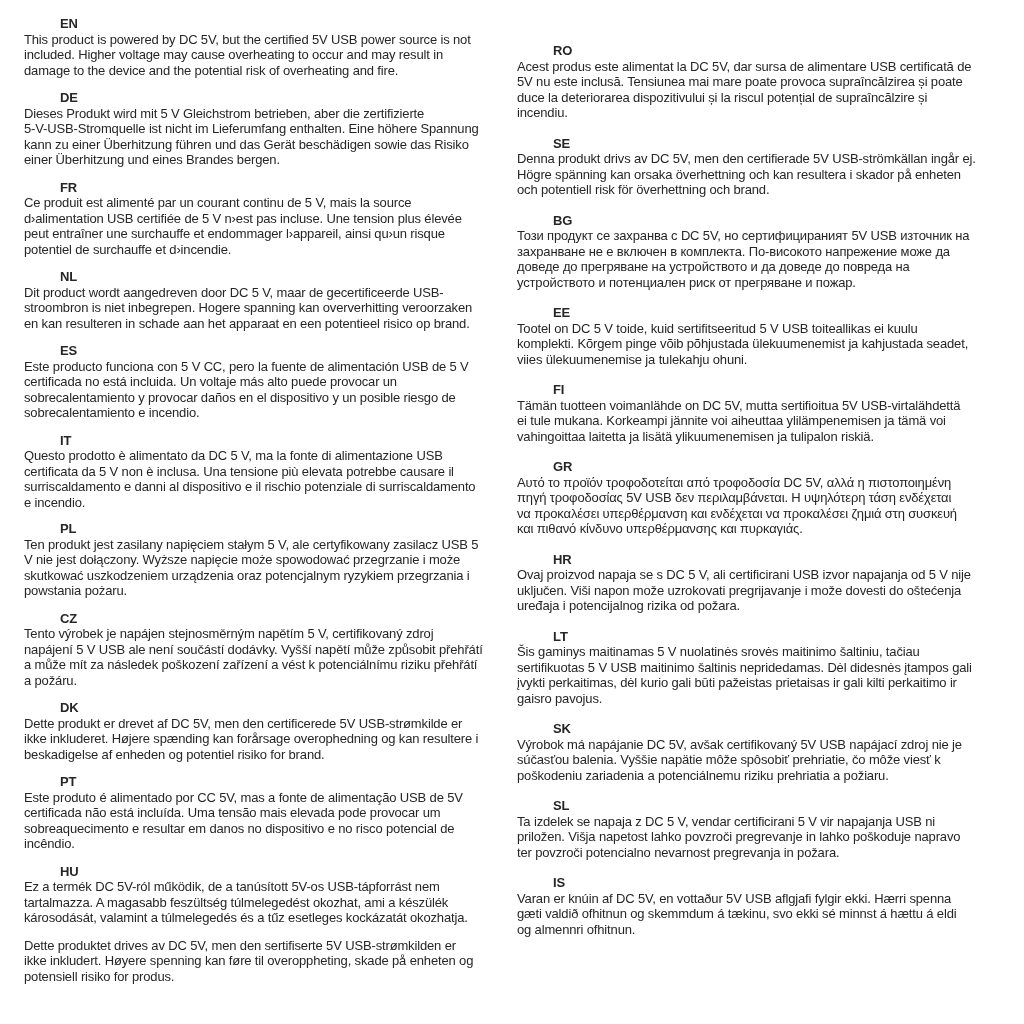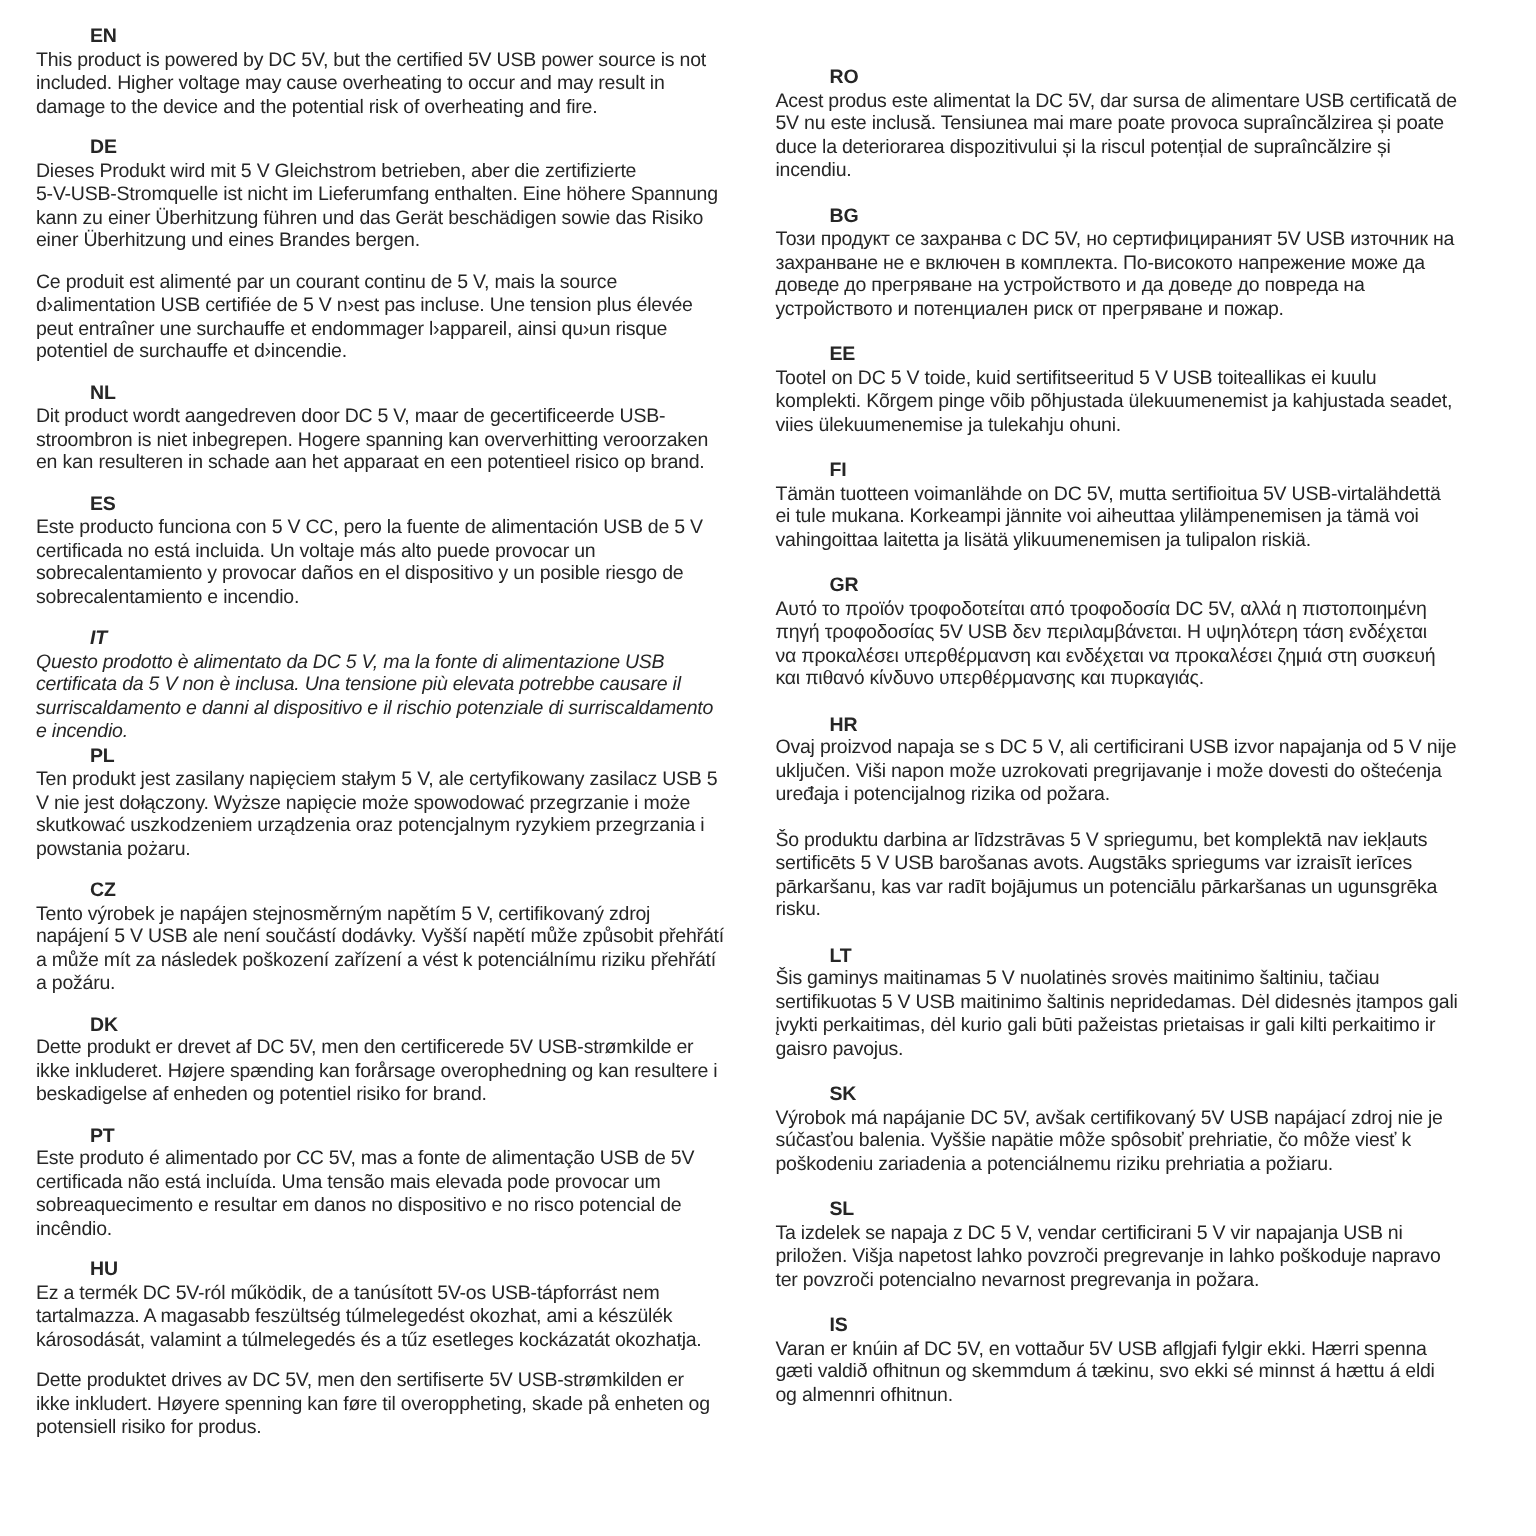--- a/index.html
+++ b/index.html
@@ -14,21 +14,21 @@
   }
   .page { position: absolute; inset: 0; }
   .col {
     position: absolute;
     top: 16px;
   }
   .col-left  { left: 24px;  width: 490px; }
   .col-right { left: 517px; width: 505px; margin-top: 27px; }
   .lang-section { margin: 0 0 12px 0; }
   .col-right .lang-section { margin-bottom: 15px; }
-  .lang-section.tight { margin-bottom: 1px; font-style: italic; }
+  .lang-section.tight { margin-bottom: 11px; }
   .lang-code {
     font-size: 13px;
     line-height: 15.5px;
     font-weight: 600;
     letter-spacing: -0.1px;
     padding-left: 36px;
   }
   .lang-text {
     font-size: 13px;
     line-height: 15.5px;
@@ -49,20 +49,21 @@
 damage to the device and the potential risk of overheating and fire.</div>
     </section>
     <section class="lang-section">
       <div class="lang-code">DE</div>
       <div class="lang-text">Dieses Produkt wird mit 5 V Gleichstrom betrieben, aber die zertifizierte
 5-V-USB-Stromquelle ist nicht im Lieferumfang enthalten. Eine höhere Spannung
 kann zu einer Überhitzung führen und das Gerät beschädigen sowie das Risiko
 einer Überhitzung und eines Brandes bergen.</div>
     </section>
     <section class="lang-section">
+      <div class="lang-code">FR</div>
       <div class="lang-text">Ce produit est alimenté par un courant continu de 5 V, mais la source
 d›alimentation USB certifiée de 5 V n›est pas incluse. Une tension plus élevée
 peut entraîner une surchauffe et endommager l›appareil, ainsi qu›un risque
 potentiel de surchauffe et d›incendie.</div>
     </section>
     <section class="lang-section">
       <div class="lang-code">NL</div>
       <div class="lang-text">Dit product wordt aangedreven door DC 5 V, maar de gecertificeerde USB-
 stroombron is niet inbegrepen. Hogere spanning kan oververhitting veroorzaken
 en kan resulteren in schade aan het apparaat en een potentieel risico op brand.</div>
@@ -123,20 +124,26 @@
 
   <div class="col col-right">
     <section class="lang-section">
       <div class="lang-code">RO</div>
       <div class="lang-text">Acest produs este alimentat la DC 5V, dar sursa de alimentare USB certificată de
 5V nu este inclusă. Tensiunea mai mare poate provoca supraîncălzirea și poate
 duce la deteriorarea dispozitivului și la riscul potențial de supraîncălzire și
 incendiu.</div>
     </section>
     <section class="lang-section">
+      <div class="lang-code">SE</div>
+      <div class="lang-text">Denna produkt drivs av DC 5V, men den certifierade 5V USB-strömkällan ingår ej.
+Högre spänning kan orsaka överhettning och kan resultera i skador på enheten
+och potentiell risk för överhettning och brand.</div>
+    </section>
+    <section class="lang-section">
       <div class="lang-code">BG</div>
       <div class="lang-text">Този продукт се захранва с DC 5V, но сертифицираният 5V USB източник на
 захранване не е включен в комплекта. По-високото напрежение може да
 доведе до прегряване на устройството и да доведе до повреда на
 устройството и потенциален риск от прегряване и пожар.</div>
     </section>
     <section class="lang-section">
       <div class="lang-code">EE</div>
       <div class="lang-text">Tootel on DC 5 V toide, kuid sertifitseeritud 5 V USB toiteallikas ei kuulu
 komplekti. Kõrgem pinge võib põhjustada ülekuumenemist ja kahjustada seadet,
@@ -155,24 +162,20 @@
 να προκαλέσει υπερθέρμανση και ενδέχεται να προκαλέσει ζημιά στη συσκευή
 και πιθανό κίνδυνο υπερθέρμανσης και πυρκαγιάς.</div>
     </section>
     <section class="lang-section">
       <div class="lang-code">HR</div>
       <div class="lang-text">Ovaj proizvod napaja se s DC 5 V, ali certificirani USB izvor napajanja od 5 V nije
 uključen. Viši napon može uzrokovati pregrijavanje i može dovesti do oštećenja
 uređaja i potencijalnog rizika od požara.</div>
     </section>
     <section class="lang-section">
-      <div class="lang-text">Šo produktu darbina ar līdzstrāvas 5 V spriegumu, bet komplektā nav iekļauts
-sertificēts 5 V USB barošanas avots. Augstāks spriegums var izraisīt ierīces
-pārkaršanu, kas var radīt bojājumus un potenciālu pārkaršanas un ugunsgrēka
-risku.</div>
     </section>
     <section class="lang-section">
       <div class="lang-code">LT</div>
       <div class="lang-text">Šis gaminys maitinamas 5 V nuolatinės srovės maitinimo šaltiniu, tačiau
 sertifikuotas 5 V USB maitinimo šaltinis nepridedamas. Dėl didesnės įtampos gali
 įvykti perkaitimas, dėl kurio gali būti pažeistas prietaisas ir gali kilti perkaitimo ir
 gaisro pavojus.</div>
     </section>
     <section class="lang-section">
       <div class="lang-code">SK</div>

